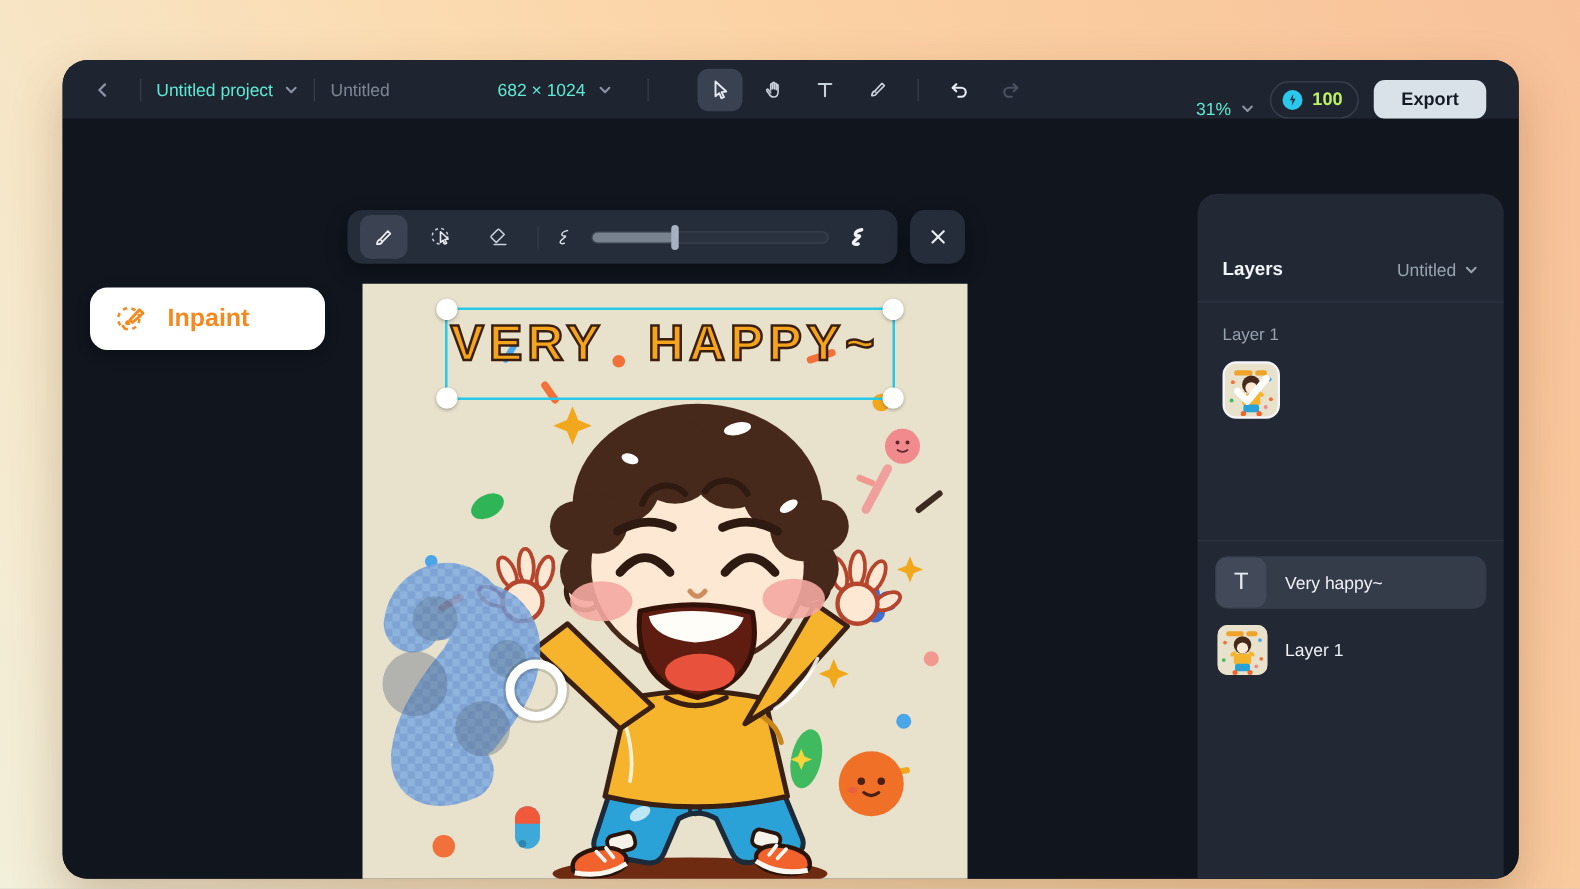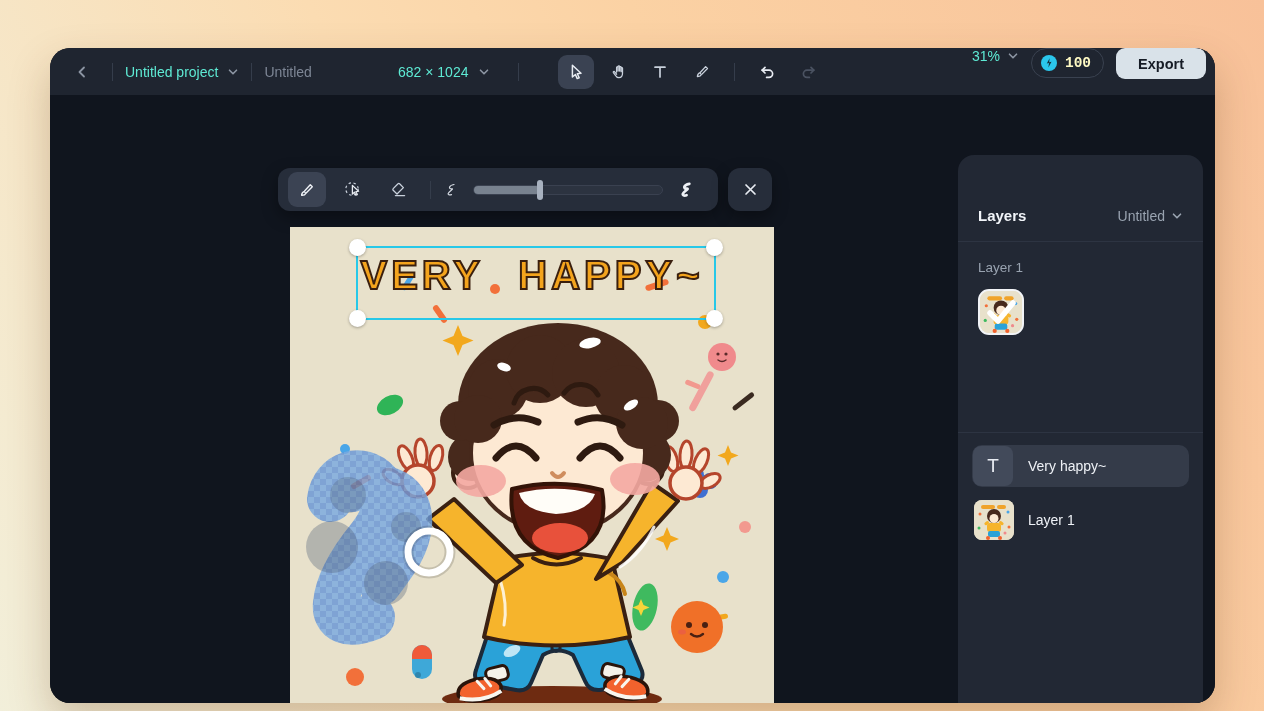--- a/index.html
+++ b/index.html
@@ -15,37 +15,37 @@
     box-shadow:0 18px 40px rgba(90,50,20,.25);
   }
   
   .topbar {
     position:absolute; left:0; top:0; right:0; height:47px;
     background:#1f2530; display:flex; align-items:center;
   }
   .tb-left { position:absolute; left:14px; top:0; height:47px; display:flex; align-items:center; gap:12px; }
   .tb-size { position:absolute; left:348px; top:0; height:47px; display:flex; align-items:center; gap:10px; }
   .tb-tools { position:absolute; left:508px; top:0; height:47px; display:flex; align-items:center; gap:6px; }
-  .tb-right { position:absolute; right:9px; top:0; height:47px; display:flex; align-items:flex-start; gap:12px; }
+  .tb-right { position:absolute; right:26px; top:0; height:47px; display:flex; align-items:flex-end; gap:12px; }
   .tb-text { color:#5eead4; font-size:14px; }
   .tb-dim  { color:#7d8695; font-size:14px; }
   .v-div { width:1px; height:18px; background:#353d4b; }
   .icon-btn {
     width:36px; height:34px; border-radius:9px; display:flex; align-items:center; justify-content:center;
     cursor:pointer;
   }
   .icon-btn.selected { background:#3a4252; }
   .chev { display:inline-flex; }
   .name-wrap { display:flex; align-items:center; gap:9px; cursor:pointer; }
   .zoom-wrap { display:flex; align-items:center; gap:7px; cursor:pointer; }
   .credits {
     display:flex; align-items:center; gap:7px; height:30px; padding:0 12px 0 8px;
     border:1px solid #3a4250; border-radius:16px; cursor:pointer;
   }
-  .credits span { color:#fef9c3; font-size:14.5px; font-weight:bold;font-family:Liberation Mono, monospace; }
+  .credits span { color:#bef264; font-size:14.5px; font-weight:bold; }
   .export-btn {
     height:31px; padding:0 22px; background:#d9e2e9; color:#151b25; font-weight:bold;
     font-size:14.5px; border:none; border-radius:9px; cursor:pointer; display:flex; align-items:center;
   }
   
   .workspace { position:absolute; left:0; top:47px; right:0; bottom:0; background:#10151e; }
   
   .float-toolbar {
     position:absolute; left:228px; top:73px; width:440px; height:43px;
     background:#262d3a; border-radius:12px; display:flex; align-items:center; padding:0 10px; gap:8px;
@@ -271,20 +271,31 @@
       </span>
     </div>
     <div class="close-btn">
       <span>
         <svg width="15" height="15" viewBox="0 0 15 15">
             <path d="M3 3 L12 12 M12 3 L3 12" stroke="#e8ecf2" stroke-width="1.7" stroke-linecap="round"></path>
           </svg>
       </span>
     </div>
 
+    <button class="side-btn" id="inpaint-btn">
+      <span style="display:flex">
+        <svg width="28" height="28" viewBox="0 0 28 28">
+          <circle cx="11" cy="14" r="8.5" stroke="#f5891d" stroke-width="2" fill="none" stroke-dasharray="3.4 3.6"></circle>
+          <path d="M12.5 18.5 c-2.6 1.4-5 .2-4.3-1.8 .5-1.4 2-1.8 3-1.2 Z" fill="#f5891d"></path>
+          <path d="M11.8 15.2 L19.5 6.8 L22.5 9.6 L14 17 Z" fill="none" stroke="#f5891d" stroke-width="2.2" stroke-linejoin="round"></path>
+          <path d="M6.2 19.8 l1.2 1.2" stroke="#f5891d" stroke-width="2" stroke-linecap="round"></path>
+        </svg>
+      </span>
+      <span>Inpaint</span>
+    </button>
 
     <div class="canvas">
       <svg class="art" width="484" height="483" viewBox="0 0 484 483">
         <defs>
           <pattern id="chk" width="12" height="12" patternUnits="userSpaceOnUse">
             <rect width="12" height="12" fill="#6896d6"></rect>
             <rect width="6" height="6" fill="#7aa9e0"></rect>
             <rect x="6" y="6" width="6" height="6" fill="#7aa9e0"></rect>
           </pattern>
         </defs>

